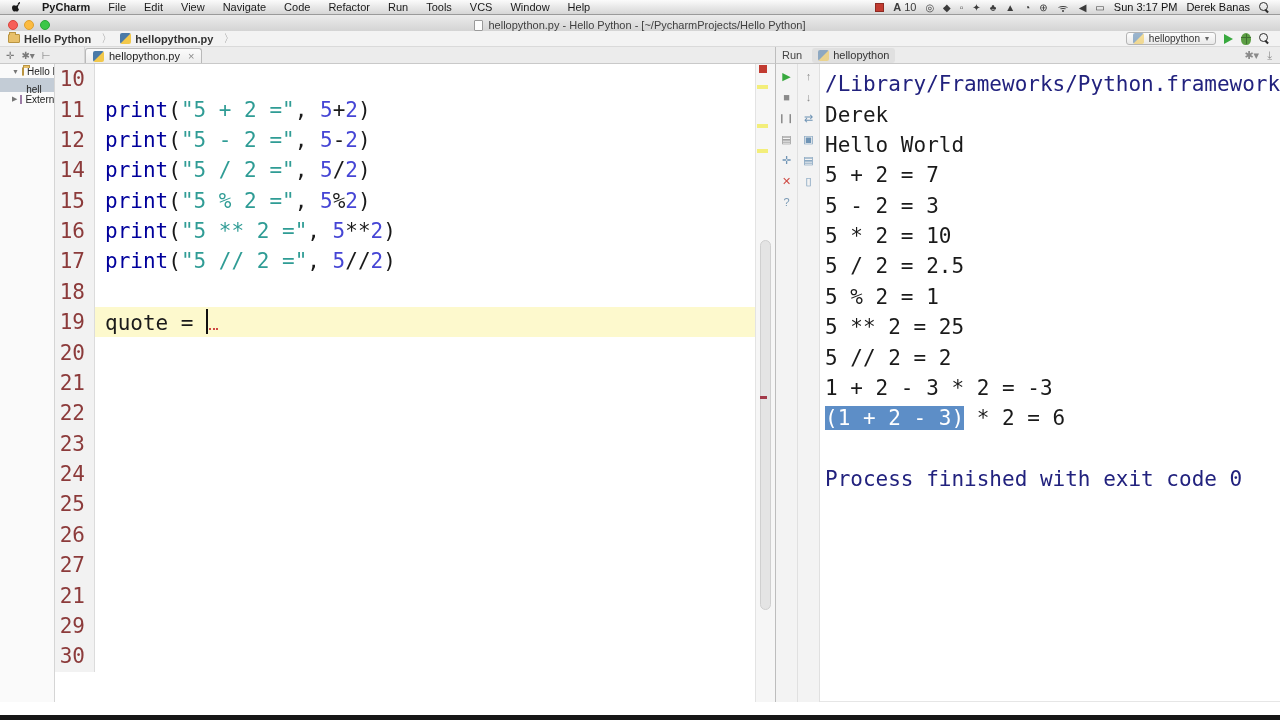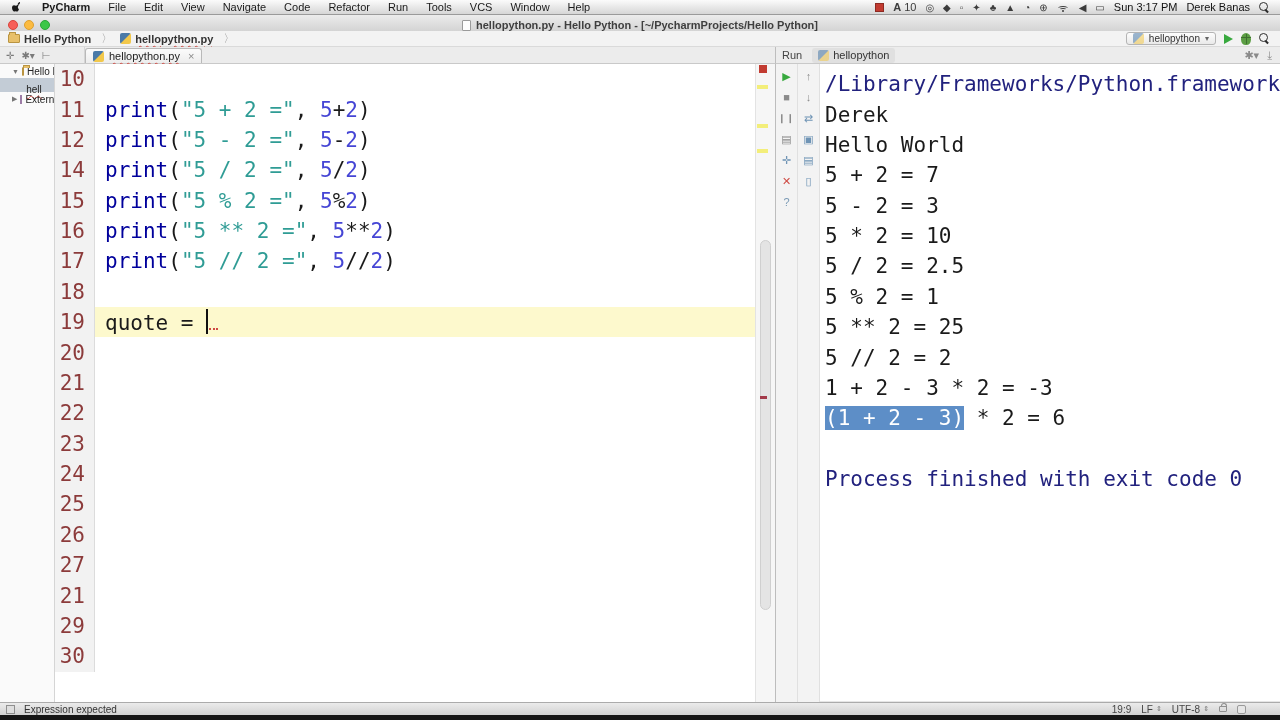--- a/index.html
+++ b/index.html
@@ -27,37 +27,37 @@
   .mag { position:relative; width:11px; height:11px; display:inline-block; }
   .mag::before { content:""; position:absolute; left:0; top:0; width:7px; height:7px;
     border:1.5px solid #2e2e2e; border-radius:50%; }
   .mag::after { content:""; position:absolute; left:7px; top:7px; width:4px; height:1.5px;
     background:#2e2e2e; transform:rotate(45deg); transform-origin:0 0; }
   .clocktxt, .usertxt { font-size:11px; color:#111; white-space:nowrap; }
 
   
   #titlebar { position:absolute; left:0; top:15px; width:1280px; height:20px;
     background:linear-gradient(#ececec,#cfcfcf); border-bottom:1px solid #9f9f9f;
-    display:flex; align-items:center;font-weight:bold; }
+    display:flex; align-items:center; }
   .lights { display:flex; gap:6px; margin-left:8px; }
   .light { width:10px; height:10px; border-radius:50%; }
   .light.red { background:#f75f58; border:1px solid #d9443c; }
   .light.yellow { background:#fcbb40; border:1px solid #dd9f2f; }
   .light.green { background:#3cc748; border:1px solid #2aa637; }
   #title-text { position:absolute; left:0; right:0; text-align:center; font-size:11px; color:#3f3f3f; }
   #title-text .doc-icon { display:inline-block; width:9px; height:11px; background:#fdfdfd;
     border:1px solid #9a9a9a; border-radius:1px; vertical-align:-2px; margin-right:5px; }
 
   
   #navbar { position:absolute; left:0; top:31px; width:1280px; height:16px;
     background:#f3f3f3; border-bottom:1px solid #dadada;
     display:flex; align-items:center; font-size:11px; color:#222; }
   .crumb { display:inline-flex; align-items:center; gap:4px; margin-left:8px; font-weight:bold; color:#333; }
   .crumb .sep { font-weight:normal; color:#999; margin-left:6px; }
-  .err-underline { text-decoration:underline; text-decoration-style:wavy; text-decoration-color:#cf4a43;
+  .err-underline { text-decoration-style:wavy; text-decoration-color:#cf4a43;
     text-decoration-thickness:1px; text-underline-offset:2px; }
   .folder-ic { width:12px; height:9px; background:#e8c06a; border:1px solid #b99441; border-radius:1px; position:relative; display:inline-block; }
   .folder-ic::before { content:""; position:absolute; left:0; top:-3px; width:5px; height:2px;
     background:#e8c06a; border:1px solid #b99441; border-bottom:none; border-radius:1px 1px 0 0; }
   .py-ic { width:11px; height:11px; border-radius:2px; display:inline-block;
     background:linear-gradient(135deg,#4a7aa8 0 49%, #f2c84b 51% 100%); }
   .py-ic.faded { opacity:.55; }
   #nav-right { margin-left:auto; display:flex; align-items:center; gap:8px; padding-right:10px; }
   #run-config { display:inline-flex; align-items:center; gap:5px; background:linear-gradient(#fdfdfd,#e9e9e9);
     border:1px solid #b4b4b4; border-radius:3px; height:13px; padding:0 6px; font-size:10px; color:#333; }
@@ -385,31 +385,14 @@
         <div class="con-row"><span>5 % 2 = 1</span></div>
         <div class="con-row"><span>5 ** 2 = 25</span></div>
         <div class="con-row"><span>5 // 2 = 2</span></div>
         <div class="con-row"><span>1 + 2 - 3 * 2 = -3</span></div>
         <div class="con-row"><span class="con-sel">(1 + 2 - 3)</span><span> * 2 = 6</span></div>
         <div class="con-row"></div>
         <div class="con-row info"><span>Process finished with exit code 0</span></div>
       </div>
   </div>
 
-  <div id="statusbar">
-    <span id="sb-toggle"></span>
-    <span>Expression expected</span>
-    <span id="sb-right">
-      <span>19:9</span>
-      <span class="seldd">
-          <span>LF</span>
-          <span class="dd">⇕</span>
-        </span>
-      <span class="seldd">
-          <span>UTF-8</span>
-          <span class="dd">⇕</span>
-        </span>
-      <span class="lock-ic"></span>
-      <span class="hector-ic"></span>
-    </span>
-  </div>
   <div id="bottom-strip"></div>
 </div>
 
 </body></html>

